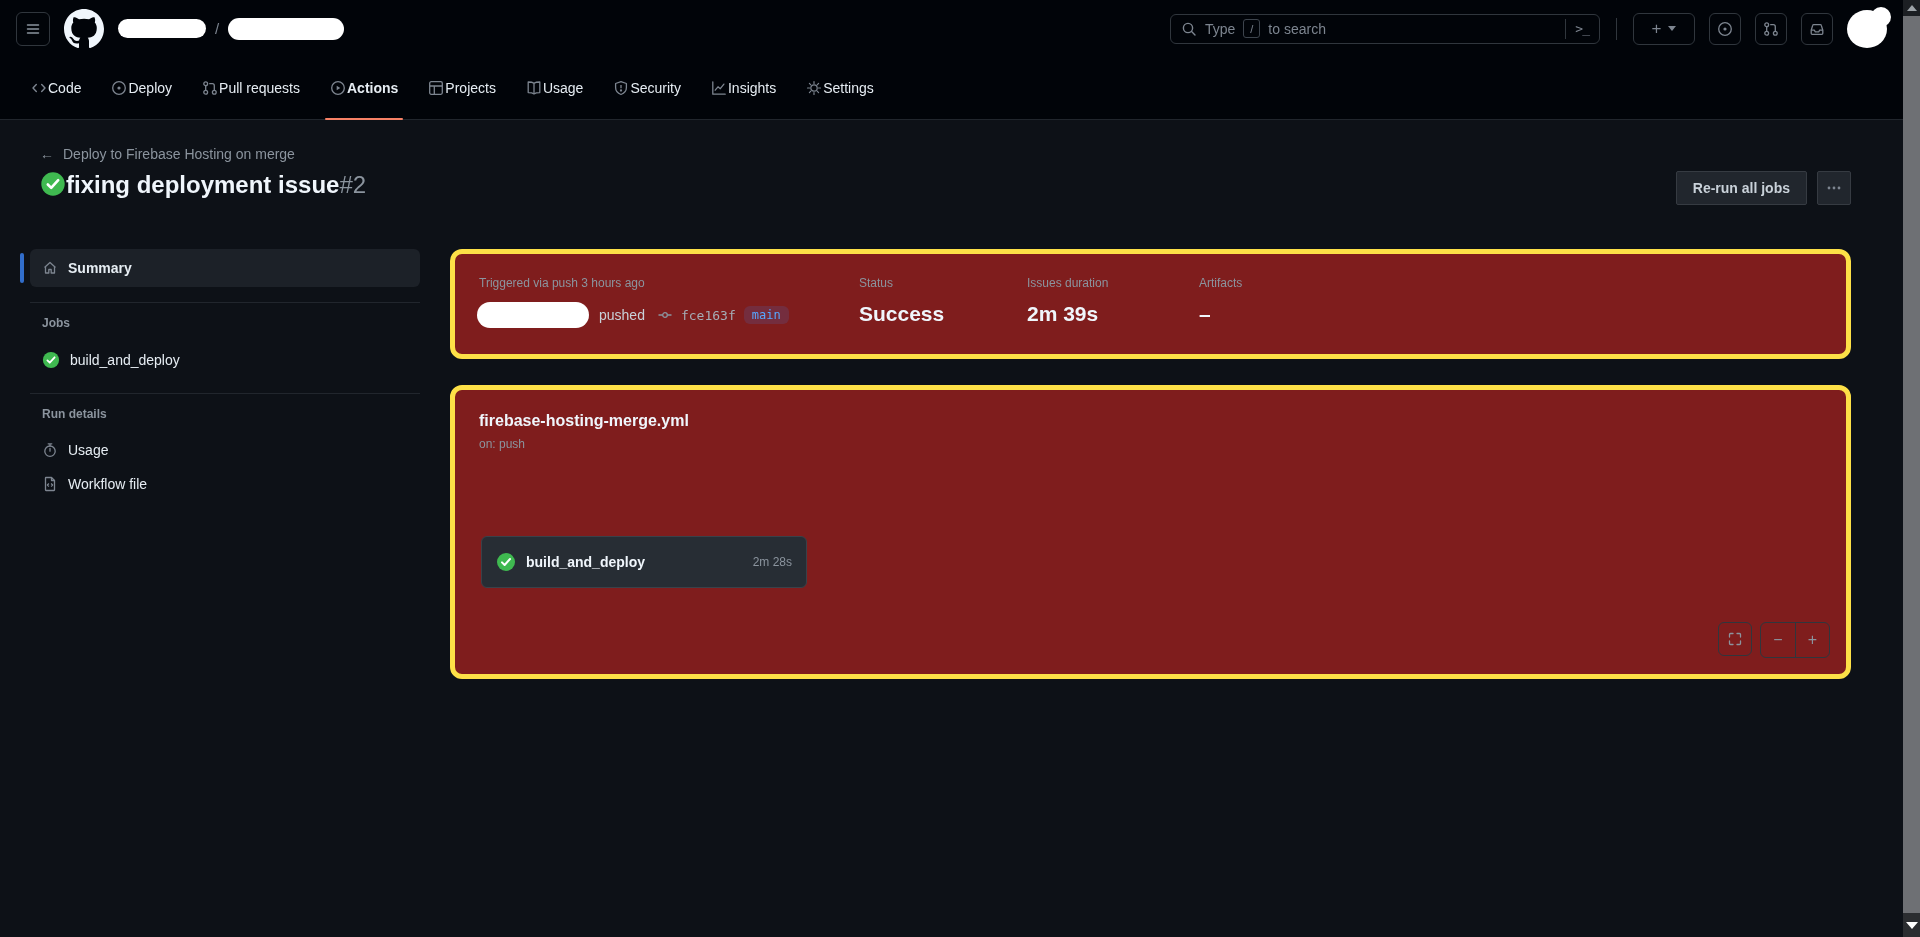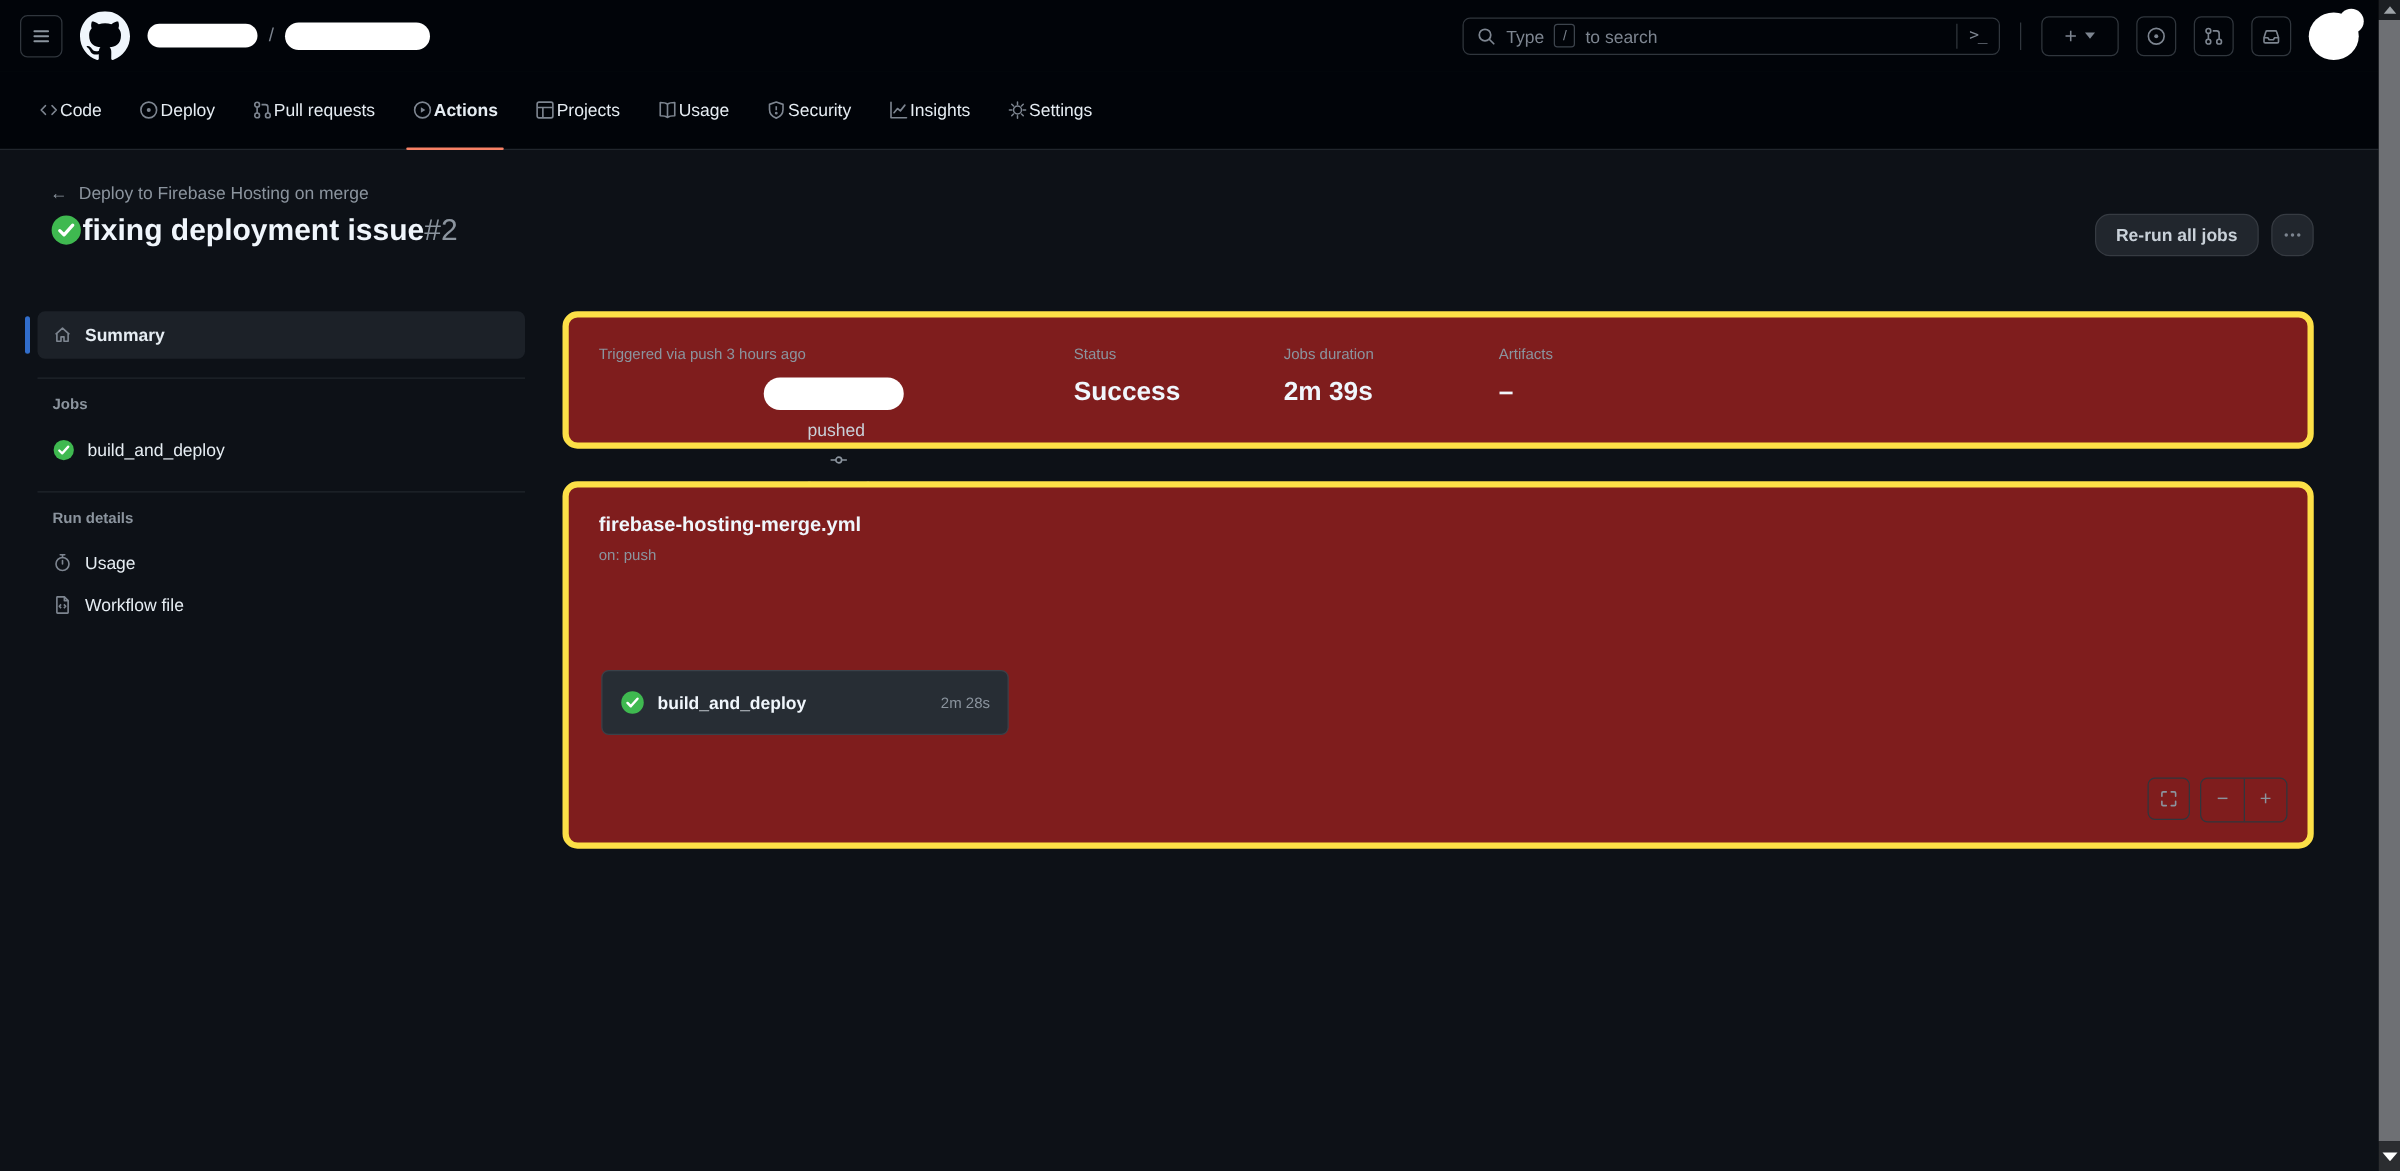--- a/index.html
+++ b/index.html
@@ -52,21 +52,21 @@
   .tab.active::after { content:""; position:absolute; left:10px; right:10px; bottom:-1px; height:2px; border-radius:3px; background:#f78166; }
 
   
   .run-header { padding:26px 52px 0 40px; }
   .back-link { display:inline-flex; align-items:center; gap:9px; color:#8b949e; font-size:14px; cursor:pointer; }
   .title-row { display:flex; align-items:flex-start; margin-top:9px; }
   .run-title { font-size:24px; font-weight:700; color:#f0f6fc; }
   .run-number { font-size:24px; color:#8b949e; }
   .title-actions { margin-left:auto; display:flex; gap:10px; }
   .btn {
-    height:34px; background:#21262d; border:1px solid #363b42; border-radius:12px;
+    height:34px; background:#21262d; border:1px solid #363b42; border-radius:2px;
     color:#c9d1d9; font-size:14px; font-weight:600; padding:0 16px;
     display:flex; align-items:center; justify-content:center; cursor:pointer;
   }
   .btn-kebab { width:34px; padding:0; color:#7d8590; }
 
   
   .columns { display:flex; align-items:flex-start; padding:44px 52px 0 20px; }
 
   .sidebar { width:400px; flex:none; }
   .summary-item {
@@ -79,21 +79,21 @@
   .side-label { color:#8b949e; font-size:12px; font-weight:600; margin:8px 0 12px 22px; }
   .side-item { display:flex; align-items:center; gap:10px; padding:9px 12px 9px 22px; color:#e6edf3; cursor:pointer; border-radius:6px; }
 
   
   .main { flex:1; margin-left:30px; }
   .card { border:5px solid #fde047; border-radius:12px; background:#7f1d1d; }
 
   .summary-card { display:grid; grid-template-columns:380px 168px 172px 1fr; padding:22px 24px 26px; }
   .cell-label { font-size:12px; color:#8b949e; margin-bottom:12px; }
   .cell-value { font-size:21px; font-weight:600; color:#f0f6fc; }
-  .trigger-row { display:flex; align-items:center; gap:8px; height:26px;flex-direction:column; }
+  .trigger-row { display:flex; align-items:center; gap:8px; height:26px; }
   .actor { position:relative; width:112px; height:26px; flex:none; }
   .actor .avatar-sm { position:absolute; left:0; top:1px; width:24px; height:24px; border-radius:50%; background:#444c56; }
   .actor .redact-actor { position:absolute; left:-2px; top:0; width:112px; height:26px; background:#fff; border-radius:13px; }
   .pushed-text { color:#c9d1d9; font-size:14px; }
   .commit-icon { color:#8b949e; display:flex; margin-left:4px; }
   .sha { font-family:"DejaVu Sans Mono","Liberation Mono",monospace; font-size:13px; color:#a5adb6; }
   .branch-badge {
     font-family:"DejaVu Sans Mono","Liberation Mono",monospace; font-size:12px; color:#58a6ff;
     background:rgba(56,139,253,0.15); padding:2px 8px; border-radius:6px; cursor:pointer;
   }
@@ -380,21 +380,21 @@
             </span>
             <span class="sha">fce163f</span>
             <span class="branch-badge">main</span>
           </div>
         </div>
         <div>
           <div class="cell-label">Status</div>
           <div class="cell-value">Success</div>
         </div>
         <div>
-          <div class="cell-label">Jobs duration</div>
+          <div class="cell-label">Issues duration</div>
           <div class="cell-value">2m 39s</div>
         </div>
         <div>
           <div class="cell-label">Artifacts</div>
           <div class="cell-value">–</div>
         </div>
       </div>
 
       <div class="card graph-card">
         <div class="wf-name">firebase-hosting-merge.yml</div>

